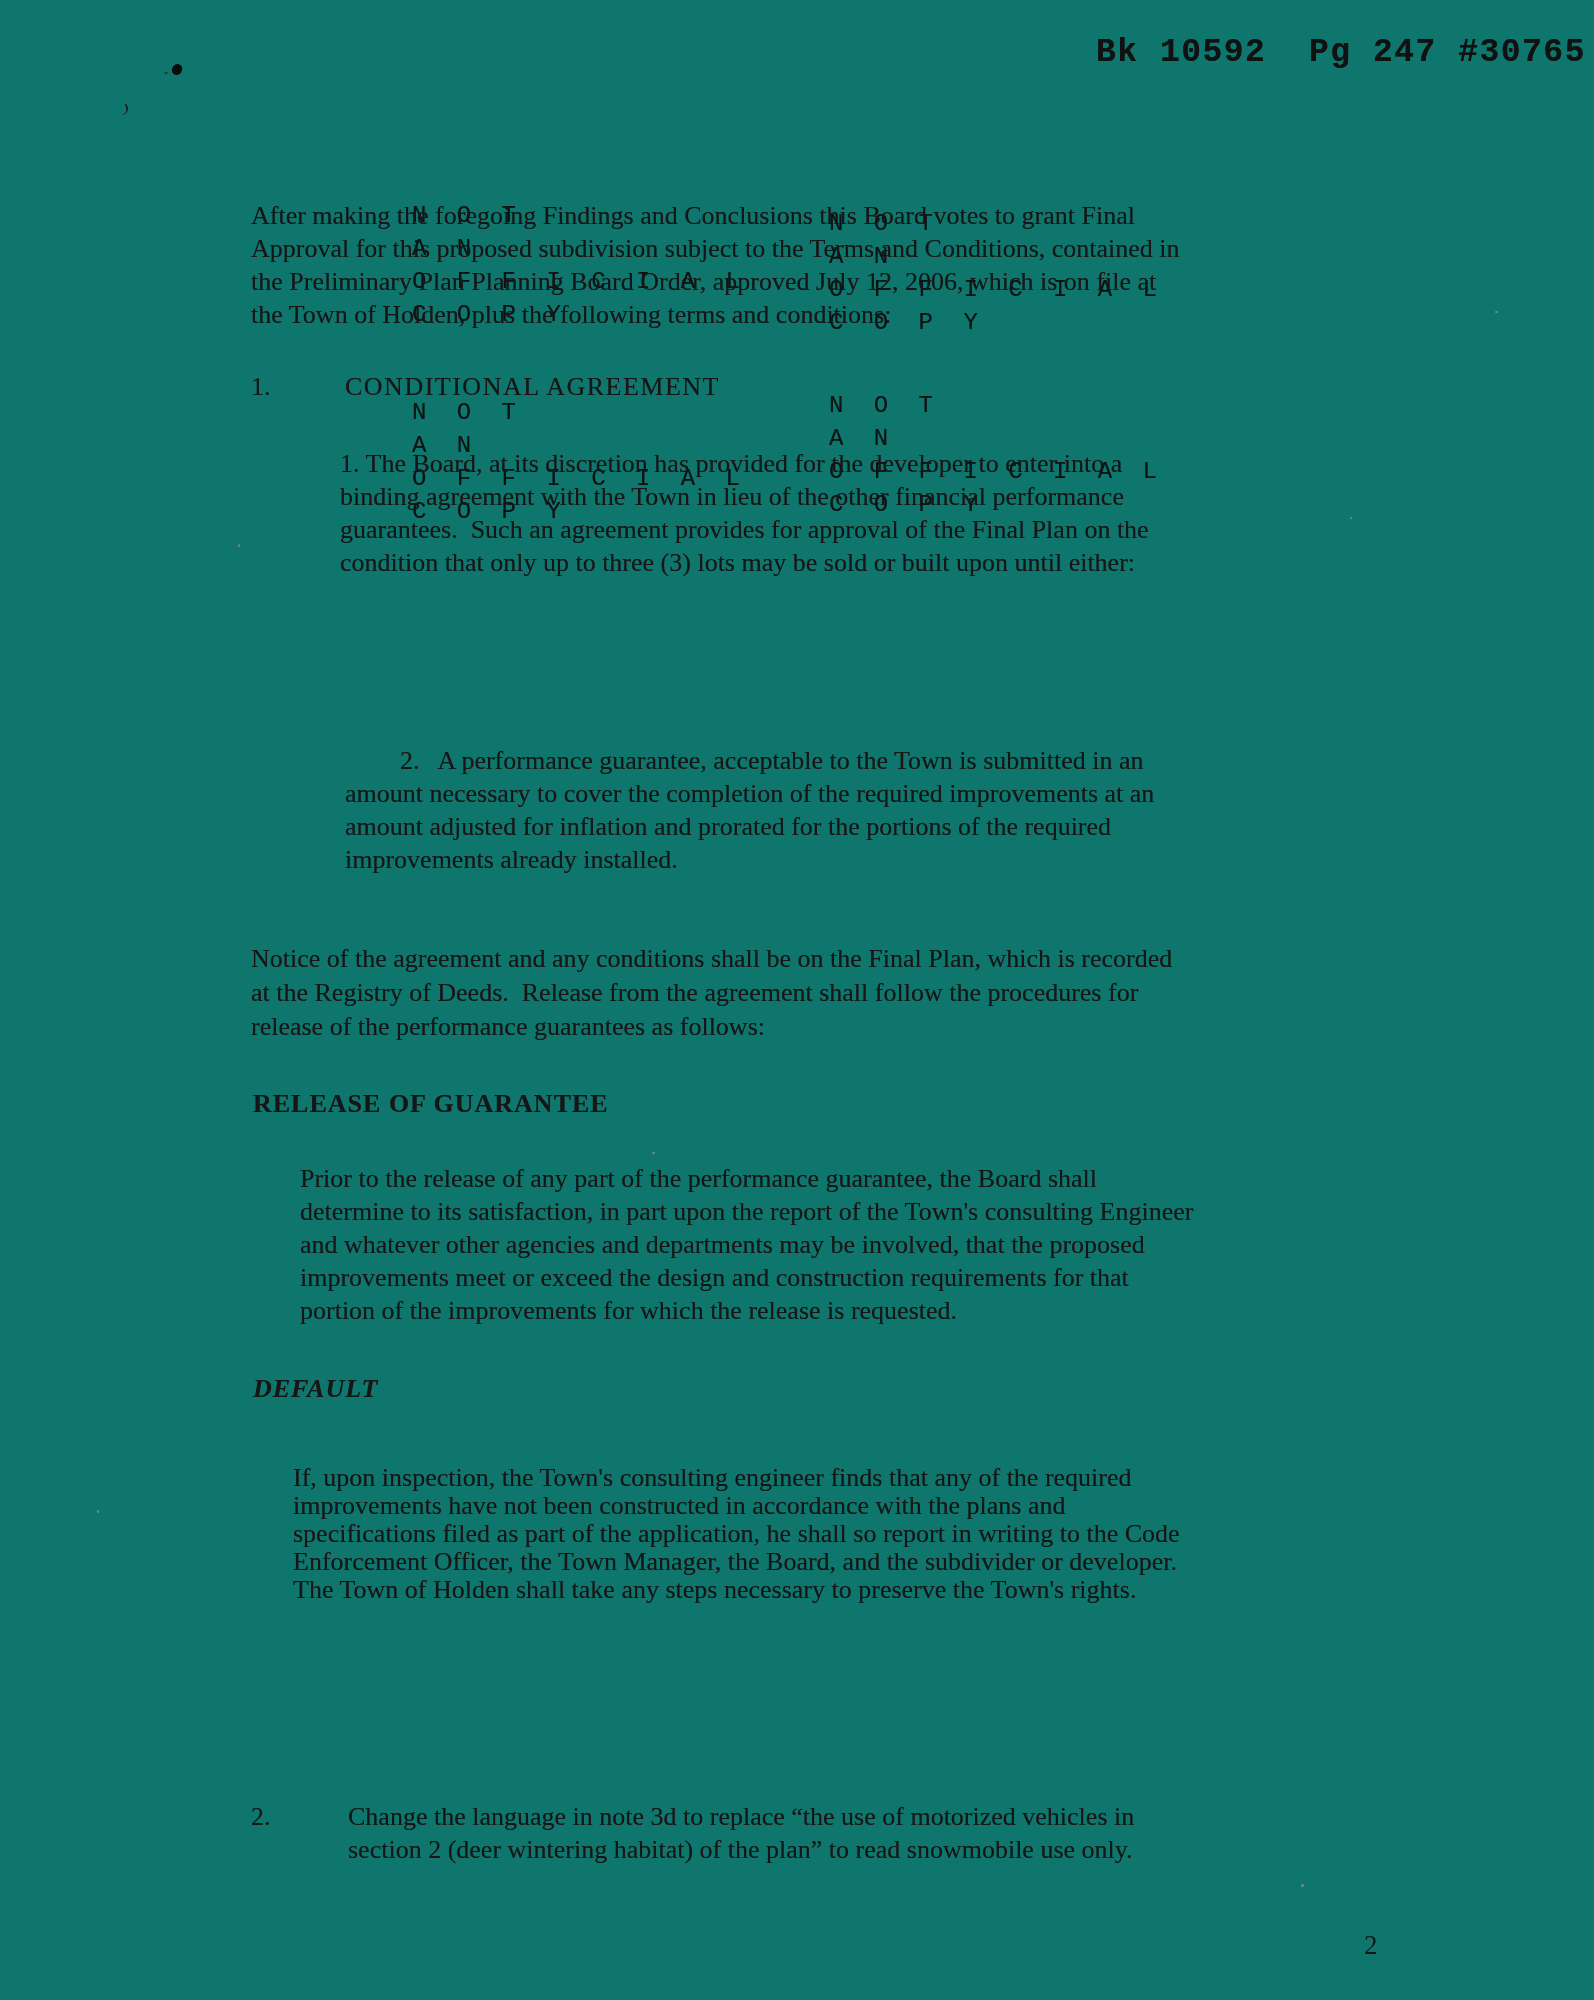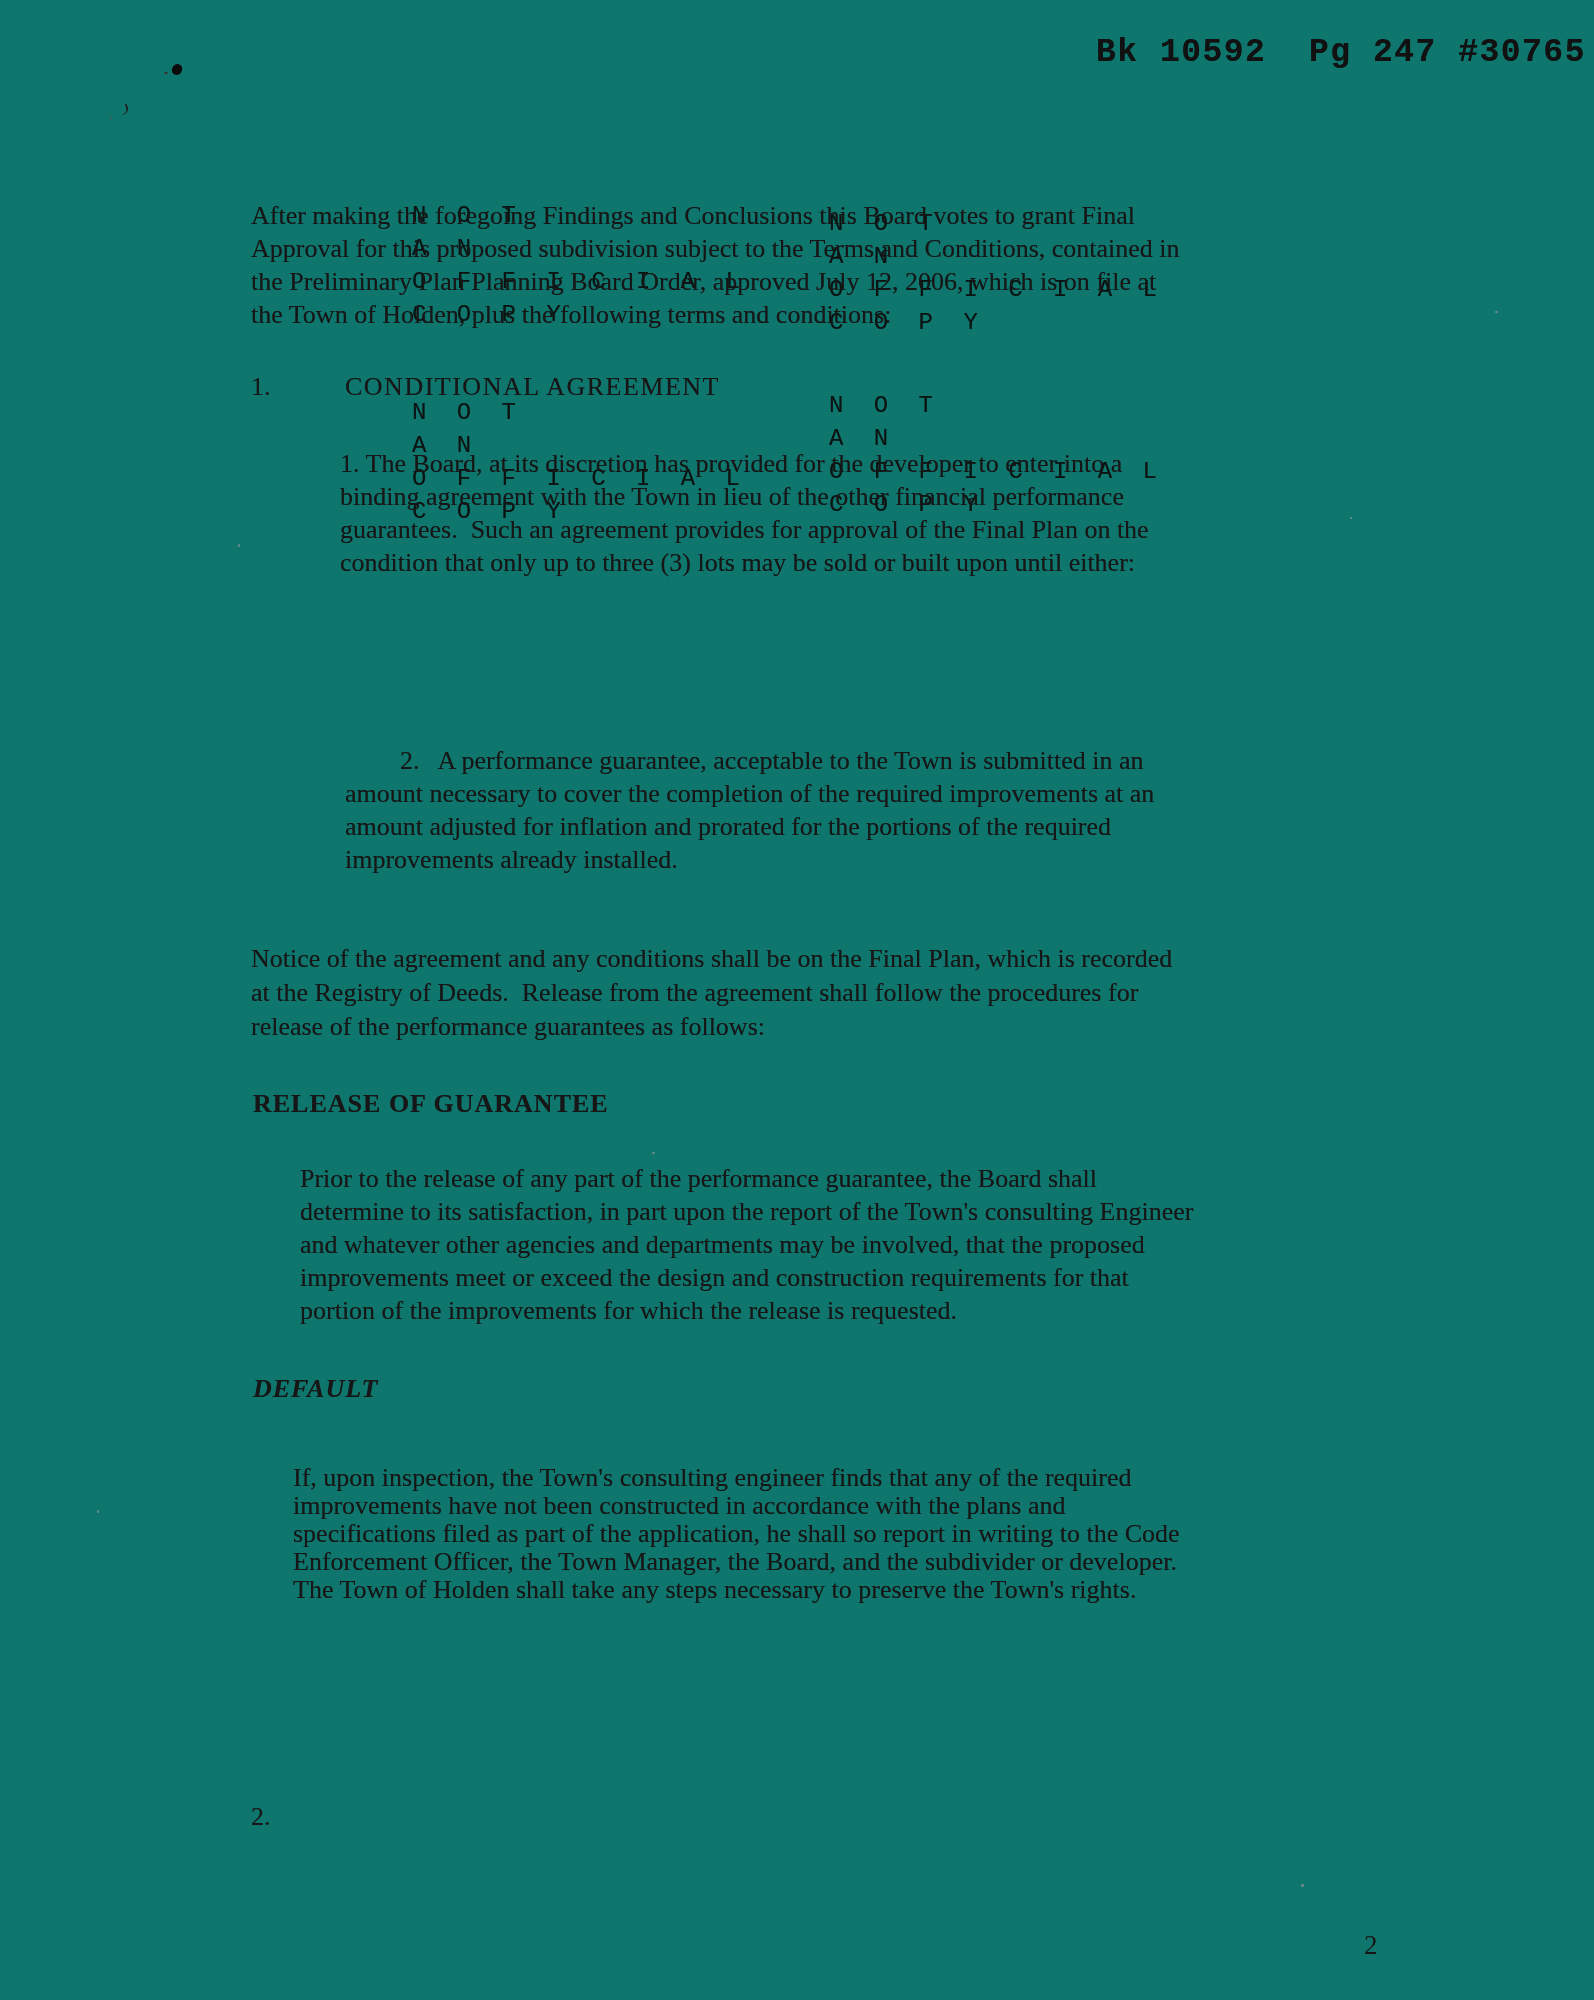--- a/index.html
+++ b/index.html
@@ -110,20 +110,22 @@
 portion of the improvements for which the release is requested.</div>
 
   <div class="txt heading-bold" style="left:253px; top:1372px;font-style:italic;">DEFAULT</div>
   <div class="txt" style="left:293px; top:1444px; line-height:28px;margin-top:20px;">If, upon inspection, the Town's consulting engineer finds that any of the required
 improvements have not been constructed in accordance with the plans and
 specifications filed as part of the application, he shall so report in writing to the Code
 Enforcement Officer, the Town Manager, the Board, and the subdivider or developer.
 The Town of Holden shall take any steps necessary to preserve the Town's rights.</div>
 
   <div class="txt" style="left:251px; top:1800px;">2.</div>
+  <div class="txt" style="left:348px; top:1800px;">Change the language in note 3d to replace “the use of motorized vehicles in
+section 2 (deer wintering habitat) of the plan” to read snowmobile use only.</div>
 
   <div class="page-number">2</div>
 
   <div class="speck" style="left:652px; top:1152px; width:3px; height:2px;"></div>
   <div class="speck" style="left:1301px; top:1884px; width:3px; height:3px;"></div>
   <div class="speck" style="left:238px; top:544px; width:2px; height:3px;"></div>
   <div class="speck" style="left:1495px; top:311px; width:3px; height:2px;"></div>
   <div class="speck" style="left:1350px; top:517px; width:2px; height:2px;"></div>
   <div class="speck" style="left:97px; top:1510px; width:2px; height:3px;"></div>
 

